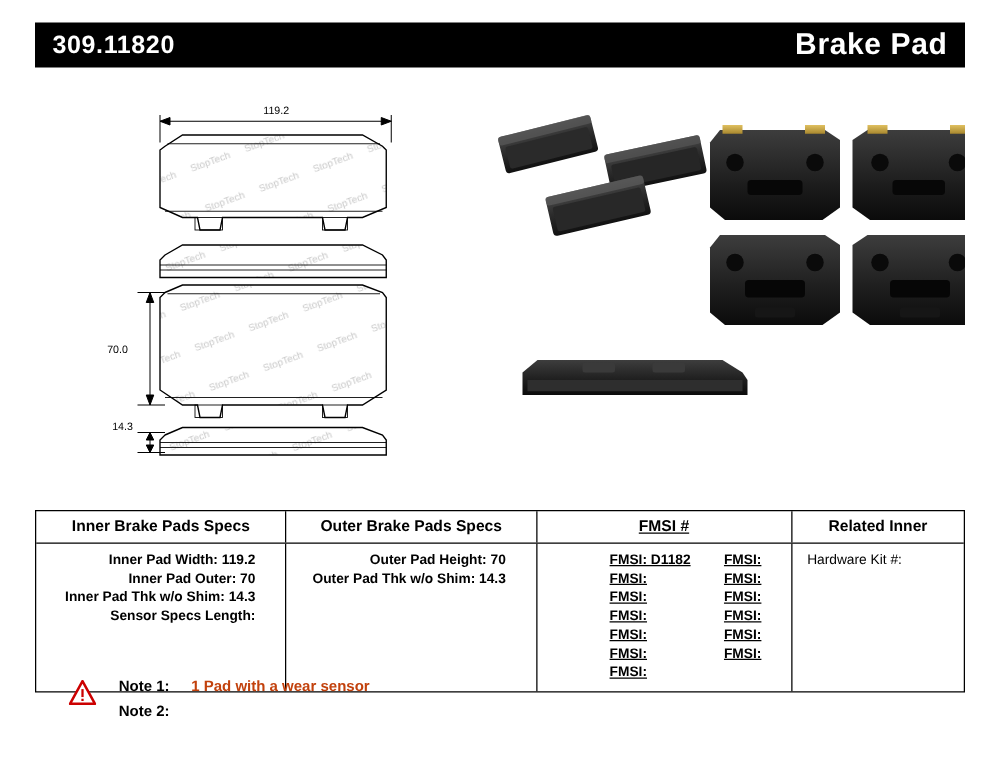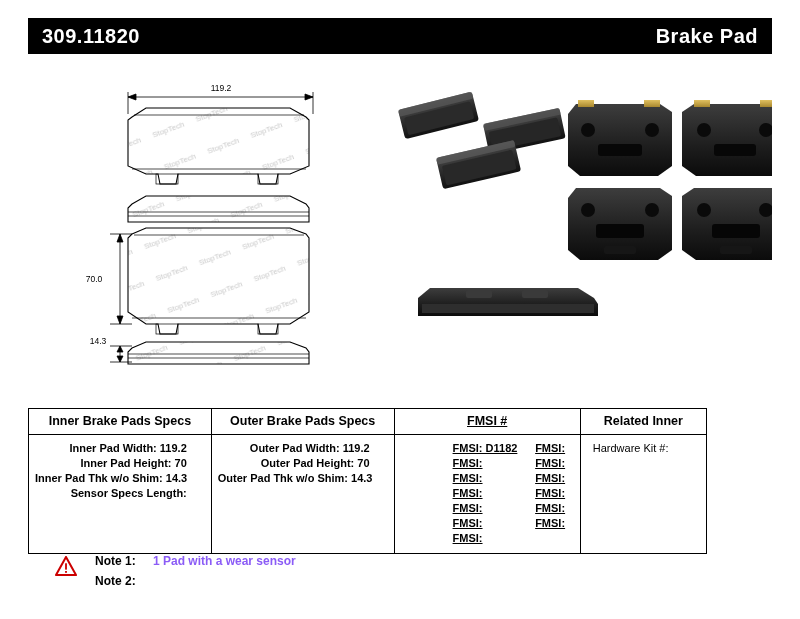--- a/index.html
+++ b/index.html
@@ -35,42 +35,42 @@
     padding: 16px 14px;
   }
   .header .part-number {
     color: #fff;
     font-size: 20px;
     font-weight: bold;
     letter-spacing: 0.5px;
   }
   .header .doc-title {
     color: #fff;
-    font-size: 20px;
+    font-size: 24px;
     font-weight: bold;
     letter-spacing: 0.5px;
   }
 
   
   .drawing-area {
     position: absolute;
     left: 28px;
     top: 62px;
     width: 744px;
     height: 330px;
   }
 
   svg.cad { display: block; }
 
   
   .spec-table {
     position: absolute;
     left: 28px;
     top: 408px;
-    width: 679px;
+    width: 744px;
     border: 1.5px solid #000;
     border-collapse: collapse;
     box-sizing: border-box;
   }
   .spec-table .thead-row {
     display: flex;
     border-bottom: 1.5px solid #000;
   }
   .spec-table .th {
     font-size: 12.5px;
@@ -126,37 +126,37 @@
     font-size: 11px;
     font-weight: normal;
     line-height: 15px;
     padding-left: 6px;
   }
 
   
   .notes {
     position: absolute;
     left: 55px;
-    top: 551px;
+    top: 539px;
     width: 520px;
   }
   .note-row {
     display: flex;
     align-items: center;
     height: 20px;
   }
   .note-label {
     font-size: 12px;
     font-weight: bold;
     width: 58px;
   }
   .note-text {
     font-size: 12px;
     font-weight: bold;
-    color: #8b5cf6;
+    color: #c2410c;
   }
   .warn-icon {
     position: absolute;
     left: 0px;
     top: 5px;
     width: 22px;
     height: 20px;
   }
   .notes-inner {
     position: relative;
@@ -349,38 +349,34 @@
     </div>
 
     <div class="body-row">
 
       <div class="cell col-inner">
         <div class="spec-line">
           <span>Inner Pad Width:</span>
           <span class="val">119.2</span>
         </div>
         <div class="spec-line">
-          <span>Inner Pad Height:</span>
+          <span>Inner Pad Outer:</span>
           <span class="val">70</span>
         </div>
         <div class="spec-line">
           <span>Inner Pad Thk w/o Shim:</span>
           <span class="val">14.3</span>
         </div>
         <div class="spec-line">
           <span>Sensor Specs Length:</span>
           <span class="val"></span>
         </div>
       </div>
 
       <div class="cell col-outer">
-        <div class="spec-line">
-          <span>Outer Pad Width:</span>
-          <span class="val">119.2</span>
-        </div>
         <div class="spec-line">
           <span>Outer Pad Height:</span>
           <span class="val">70</span>
         </div>
         <div class="spec-line">
           <span>Outer Pad Thk w/o Shim:</span>
           <span class="val">14.3</span>
         </div>
       </div>
 

